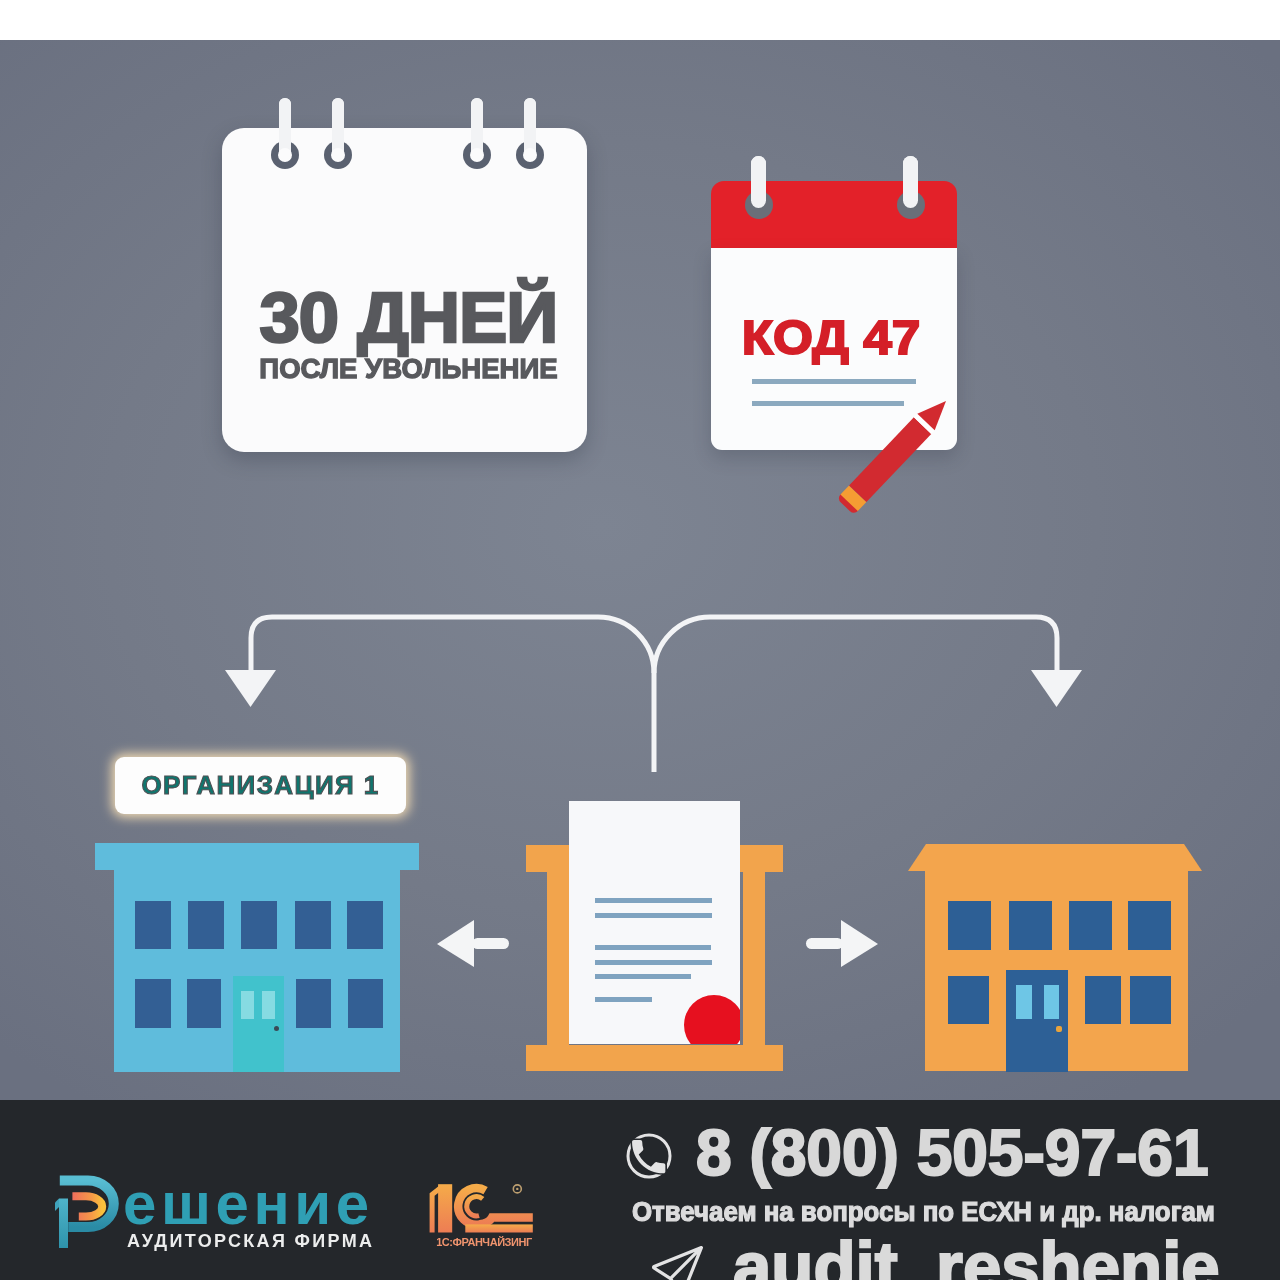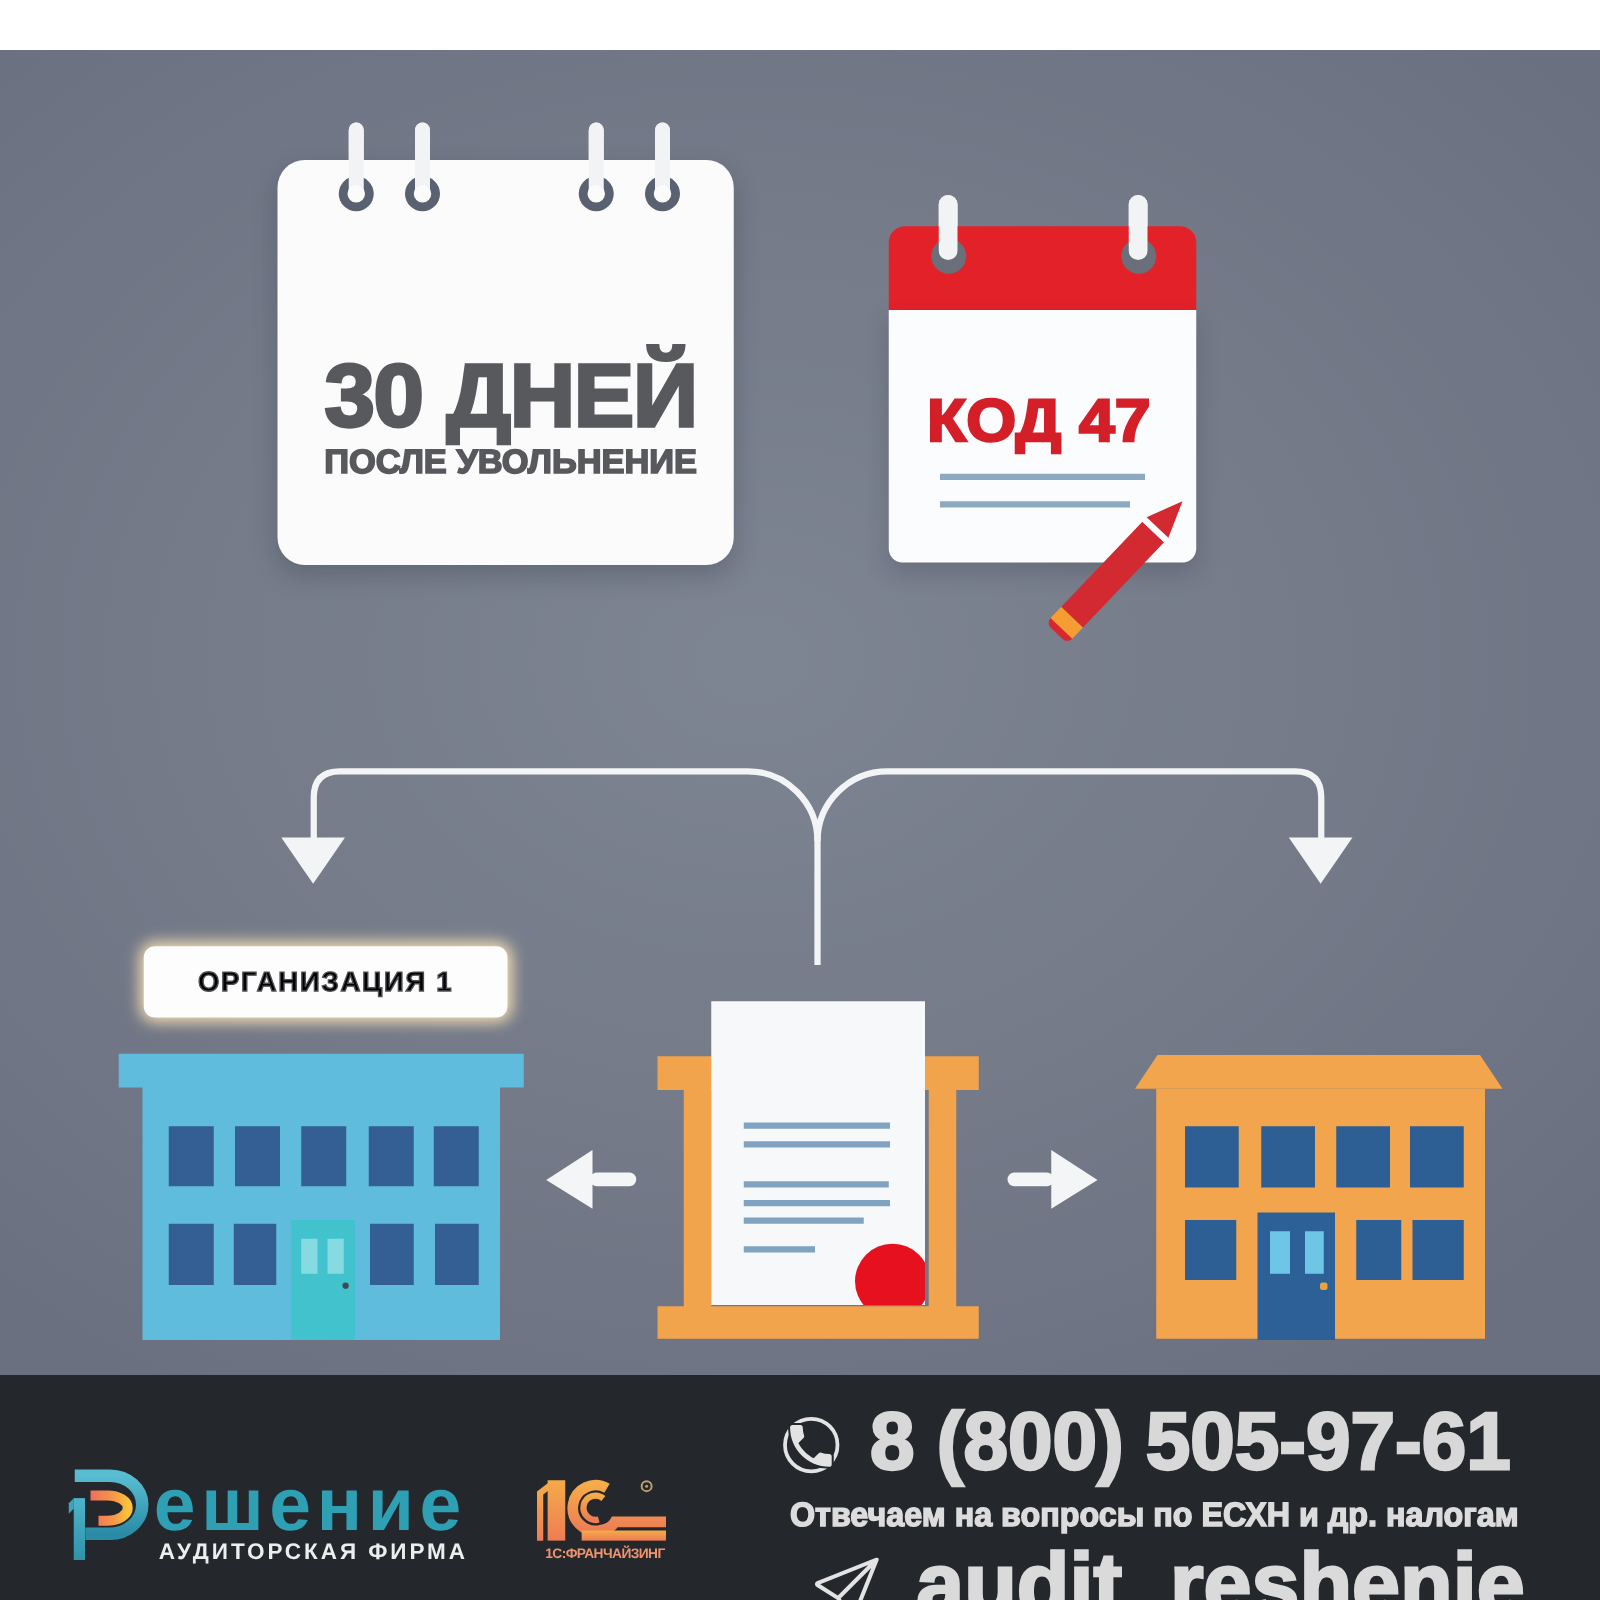--- a/index.html
+++ b/index.html
@@ -74,21 +74,21 @@
     <path d="M 1031 630 L 1082 630 L 1056.5 667 Z" fill="#f3f4f6"></path>
 
     <path d="M 437 904 L 474 880 L 474 927 Z" fill="#f4f5f6"></path>
     <rect x="472" y="898" width="37" height="11" rx="5.5" fill="#f4f5f6"></rect>
     <path d="M 878 904 L 841 880 L 841 927 Z" fill="#f4f5f6"></path>
     <rect x="806" y="898" width="37" height="11" rx="5.5" fill="#f4f5f6"></rect>
   </svg>
 
   <div class="abs" style="left:115px;top:717px;width:291px;height:57px;background:#fdfdfd;border-radius:9px;
        box-shadow:0 0 12px 3px rgba(255,229,183,0.95);display:flex;align-items:center;justify-content:center;
-       color:#000000;font-weight:bold;font-size:22px;letter-spacing:1.4px;-webkit-text-stroke:1.1px #4e5054;">ОРГАНИЗАЦИЯ 1</div>
+       color:#0f766e;font-weight:bold;font-size:26px;letter-spacing:1.4px;-webkit-text-stroke:1.1px #4e5054;">ОРГАНИЗАЦИЯ 1</div>
 
   <div class="abs" style="left:95px;top:803px;width:324px;height:27px;background:#5fbcdc;"></div>
   <div class="abs" style="left:114px;top:829px;width:286px;height:203px;background:#5fbcdc;"></div>
 
   <div class="abs" style="left:135px;top:861px;width:36px;height:48px;background:#335f94;"></div>
   <div class="abs" style="left:188px;top:861px;width:36px;height:48px;background:#335f94;"></div>
   <div class="abs" style="left:241px;top:861px;width:36px;height:48px;background:#335f94;"></div>
   <div class="abs" style="left:295px;top:861px;width:36px;height:48px;background:#335f94;"></div>
   <div class="abs" style="left:347px;top:861px;width:36px;height:48px;background:#335f94;"></div>
 

